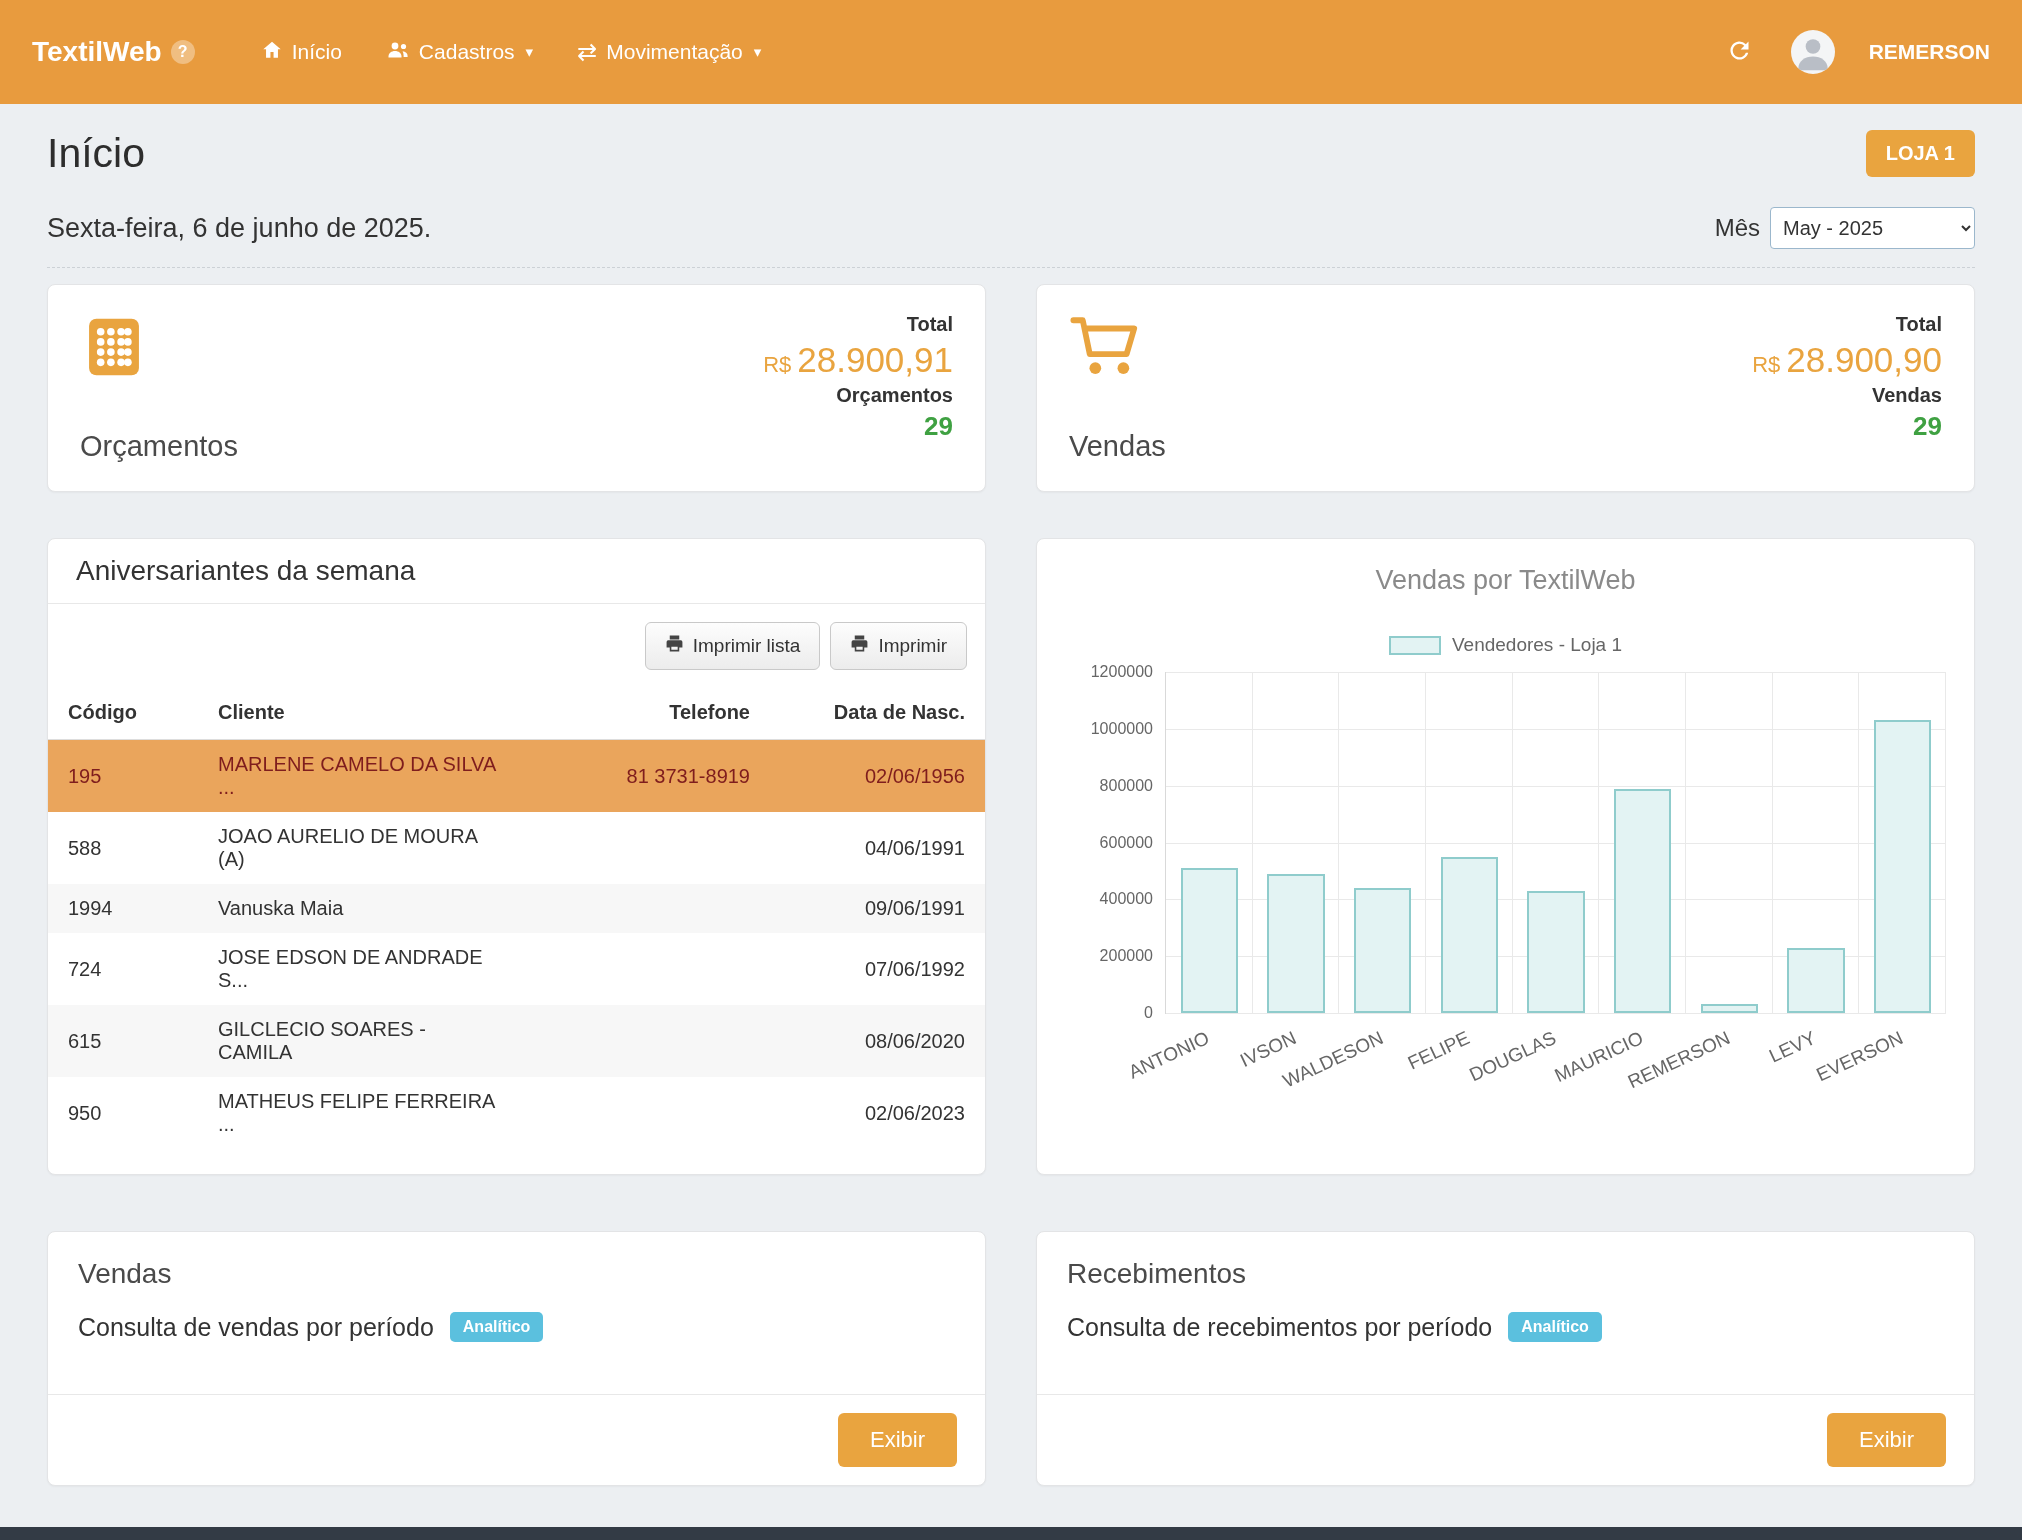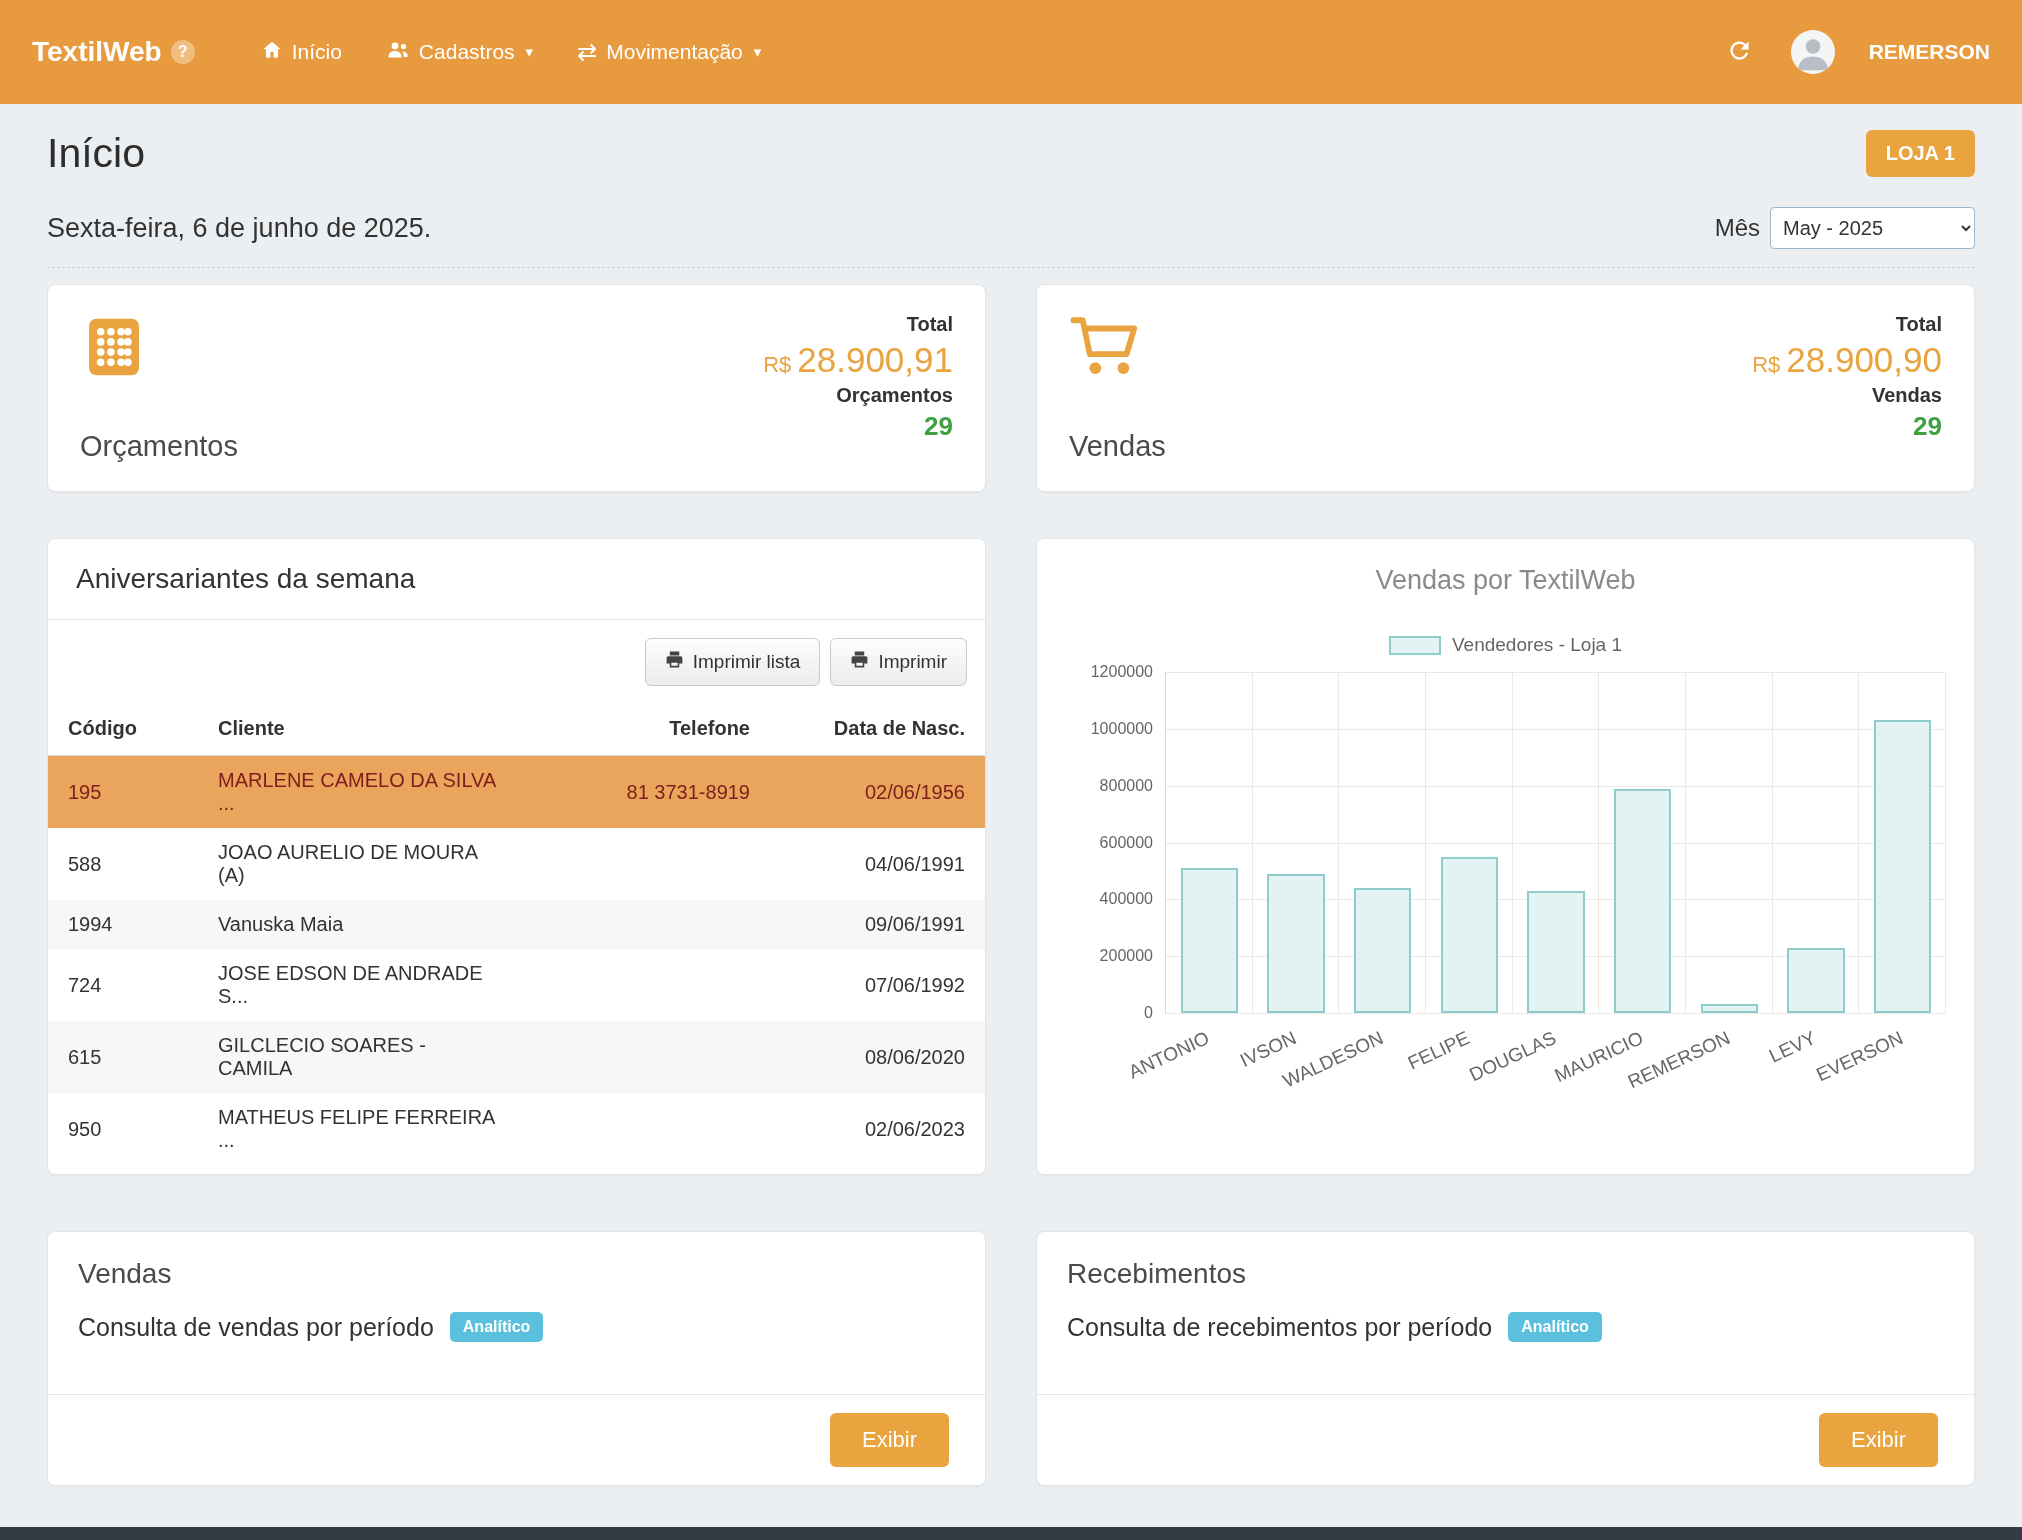--- a/index.html
+++ b/index.html
@@ -66,21 +66,21 @@
   .amount { color:#E9A43F; font-weight:normal; font-size:35px; line-height:1.15; }
   .amount .cur { font-size:22px; margin-right:6px; }
   .count { color:#3FA142; font-weight:bold; font-size:26px; }
 
   
   .mid-row { display:flex; gap:50px; margin-top:46px; }
   .panel {
     flex:1; height:637px; background:#fff; border:1px solid #e3e4e6; border-radius:8px;
     box-shadow:0 1px 2px rgba(0,0,0,0.04); overflow:hidden;
   }
-  .panel-header { padding:24px 28px; font-size:28px; color:#333; border-bottom:1px solid #e8e8e8; }
+  .panel-header { padding:16px 28px; font-size:28px; color:#333; border-bottom:1px solid #e8e8e8; }
   .btn-row { display:flex; justify-content:flex-end; gap:10px; padding:18px 18px 16px; }
   .gbtn {
     display:flex; align-items:center; gap:9px; cursor:pointer;
     border:1px solid #c9c9c9; background:linear-gradient(#fdfdfd,#ececec);
     border-radius:6px; padding:11px 19px; font-size:19px; color:#333; font-family:inherit;
   }
   table.bday { width:100%; border-collapse:collapse; font-size:20px; color:#333; }
   table.bday th { font-weight:bold; text-align:left; padding:15px 20px; border-bottom:1px solid #ddd; }
   table.bday td { padding:13px 20px; }
   table.bday tbody tr:nth-child(odd) { background:#f7f7f7; }
@@ -111,21 +111,21 @@
 
   
   .bottom-row { display:flex; gap:50px; margin-top:56px; }
   .bcard {
     flex:1; height:255px; background:#fff; border:1px solid #e3e4e6; border-radius:8px;
     box-shadow:0 1px 2px rgba(0,0,0,0.04); display:flex; flex-direction:column;
   }
   .bhead { padding:26px 30px 0; font-size:28px; color:#4a4a4a; }
   .bbody { padding:22px 30px 0; font-size:25px; color:#333; display:flex; align-items:center; gap:16px; }
   .abadge { background:#5BC0DE; color:#fff; font-size:16px; font-weight:bold; padding:6px 13px; border-radius:5px; }
-  .bfoot { border-top:1px solid #e8e8e8; margin-top:auto; padding:18px 36px; display:flex; justify-content:flex-end; }
+  .bfoot { border-top:1px solid #e8e8e8; margin-top:auto; padding:18px 28px; display:flex; justify-content:flex-end; }
   .exibir {
     background:#E9A43F; color:#fff; border:none; border-radius:6px;
     padding:14px 32px; font-size:22px; cursor:pointer; font-family:inherit;
   }
 
   .page-footer { position:absolute; bottom:0; left:0; right:0; height:13px; background:#333B45; }
 </style>
 </head>
 <body>
 

